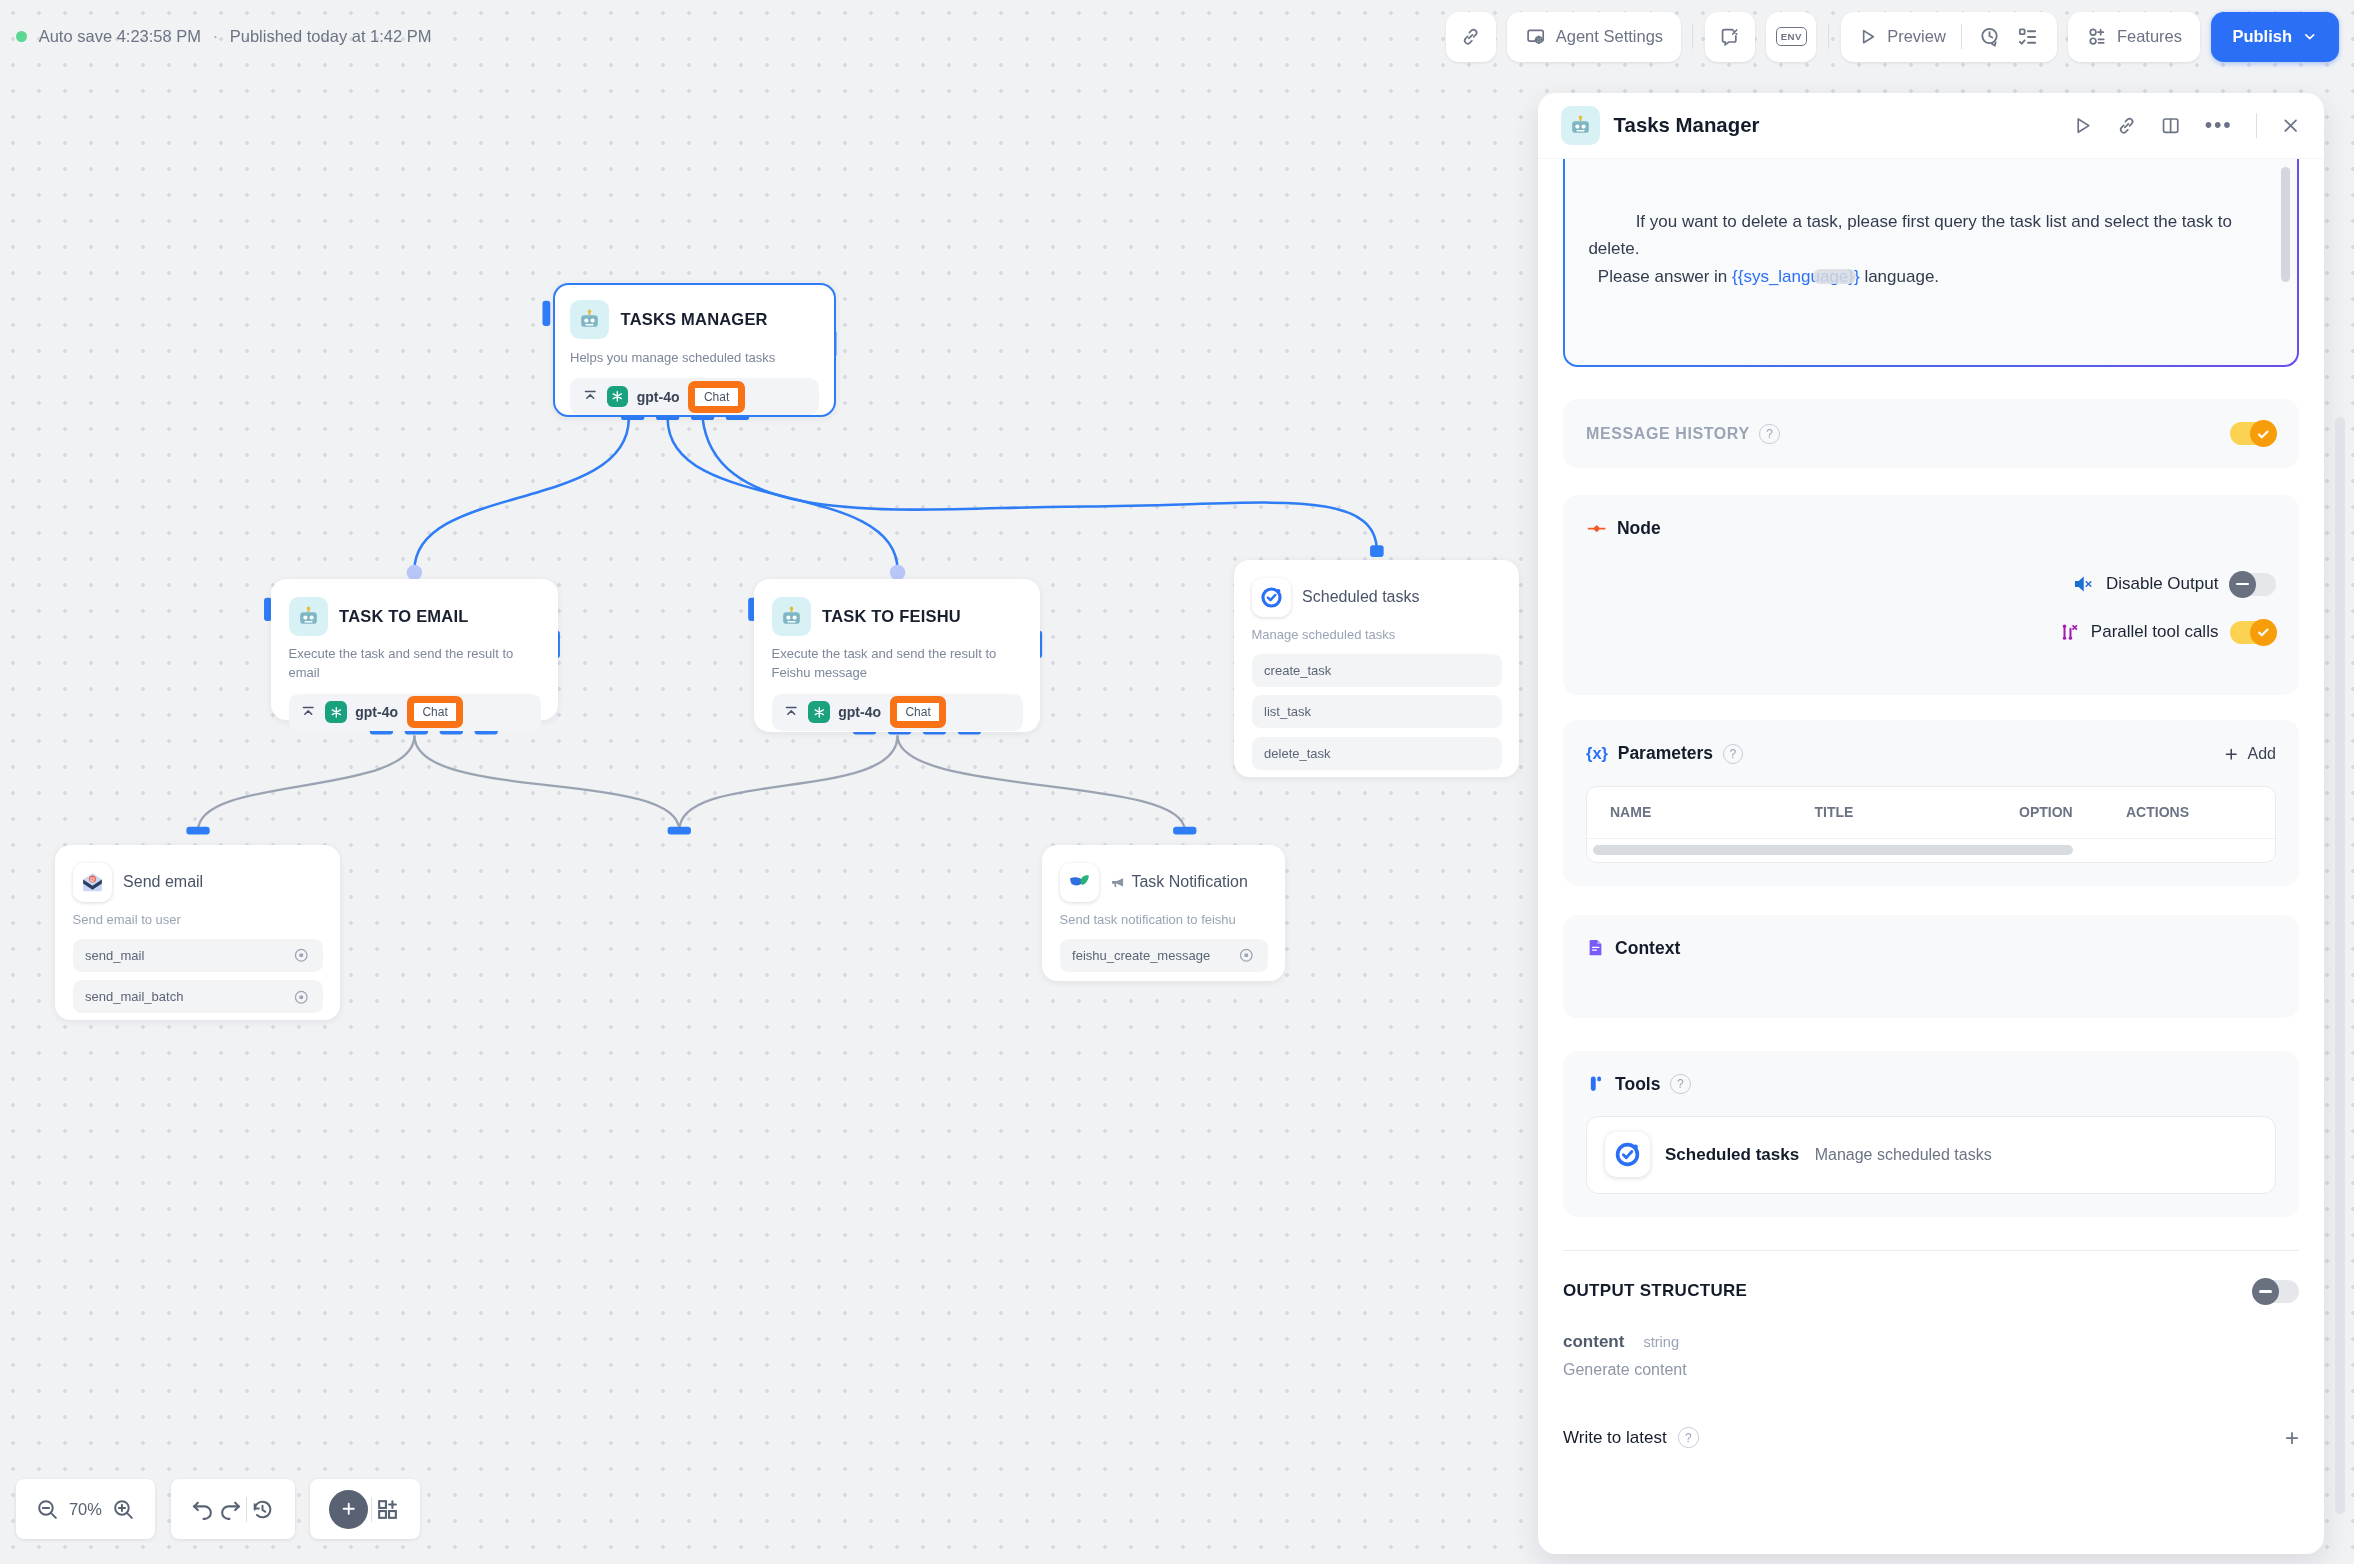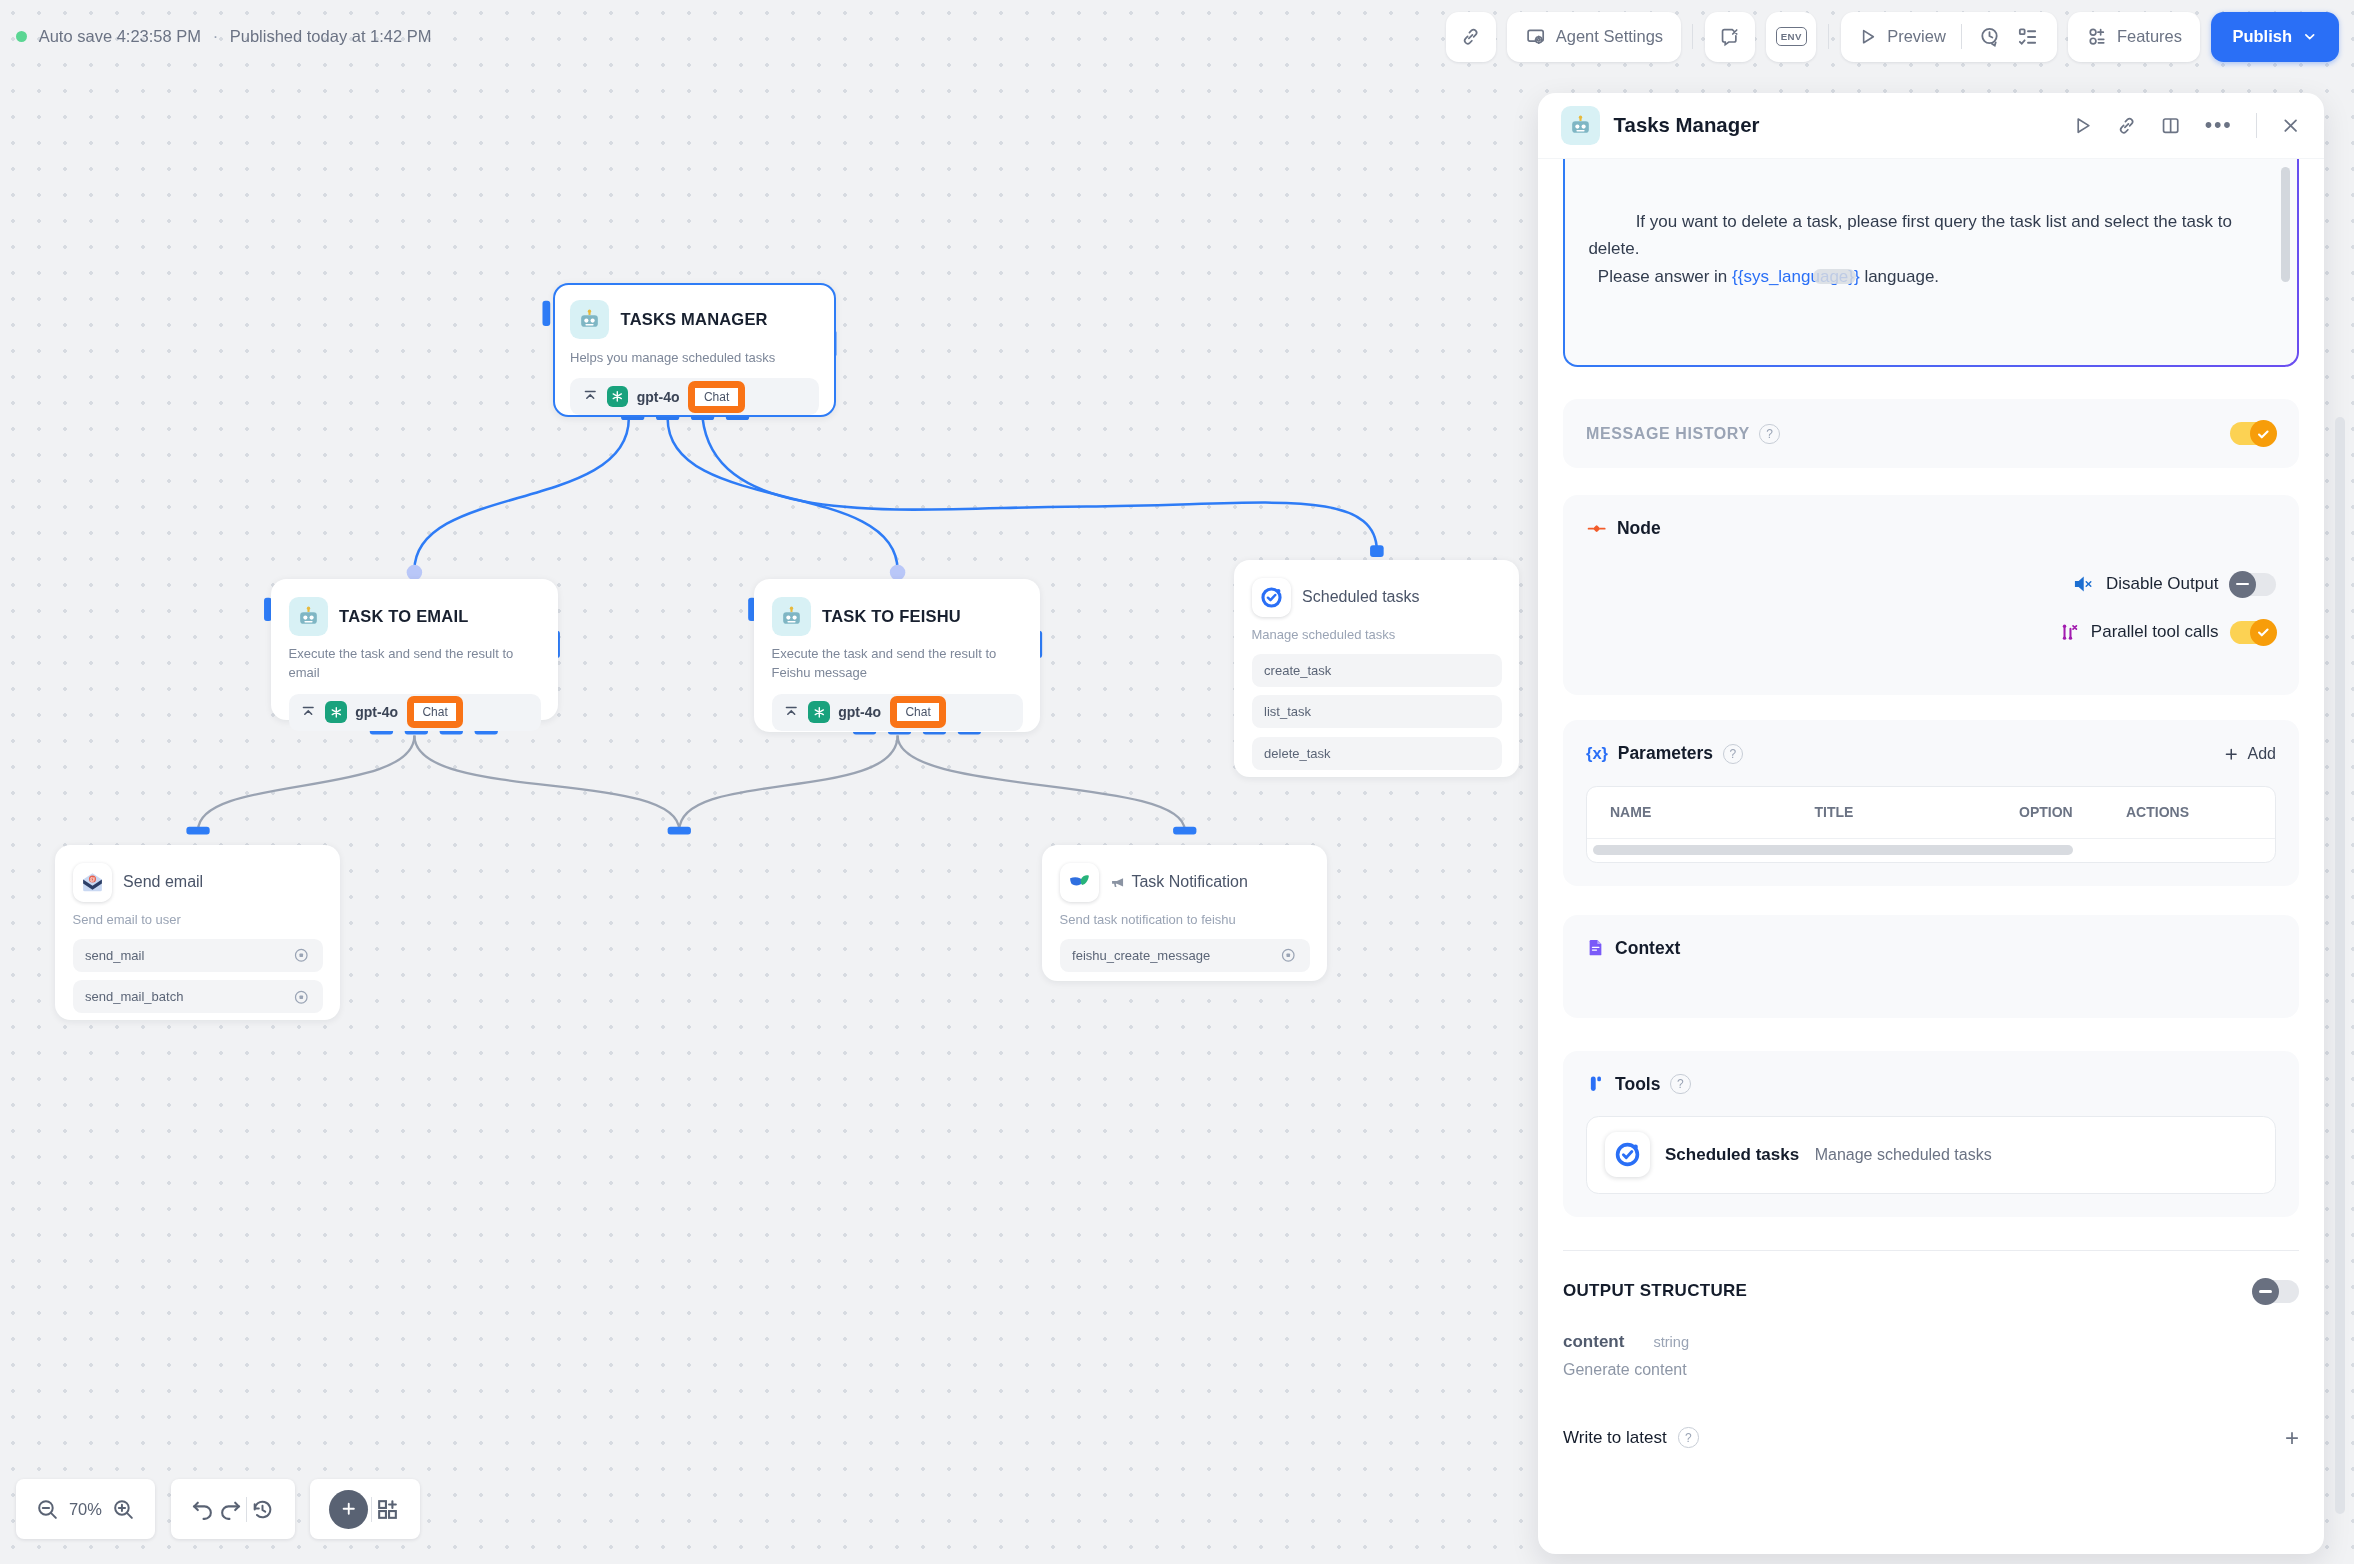--- a/index.html
+++ b/index.html
@@ -114,21 +114,21 @@
   .tools-item { margin-top:21.3px; background:#fff; border:1px solid #e8ebef; border-radius:12.6px;
                 padding:15.5px 17.5px; display:flex; align-items:center; gap:15.5px; }
   .tools-item .t1 { font-size:17px; font-weight:600; color:#141c2b; }
   .tools-item .t2 { font-size:16px; color:#6b7384; }
   .tile-lg { width:45px; height:45px; border-radius:11.6px; background:#fff;
              box-shadow:0 1px 4.9px rgba(16,24,40,.16); display:flex; align-items:center; justify-content:center; }
 
   .hdiv { height:1px; background:#eaecf0; margin-top:33px; }
   .os-row { display:flex; align-items:center; margin-top:29px; }
   .os-label { font-size:17px; font-weight:700; color:#141c2b; letter-spacing:0.3px; flex:1; }
-  .content-row { margin-top:29px; display:flex; align-items:baseline; gap:29px; }
+  .content-row { margin-top:29px; display:flex; align-items:baseline; gap:19px; }
   .content-name { font-size:17px; font-weight:700; color:#515b6e; }
   .content-type { font-size:14.6px; color:#9aa4b5; }
   .gen-row { margin-top:8.7px; font-size:16px; color:#8d96a6; }
   .wtm-row { margin-top:45px; display:flex; align-items:center; gap:11.6px; }
   .wtm-label { font-size:17px; color:#141c2b; }
   .plus-lbl { font-size:24px; color:#6b7384; font-weight:400; }
 
   .outer-scroll { position:absolute; left:2335px; top:417px; width:9.7px; height:1097px;
                   background:#dfe2e7; border-radius:5.8px; }
 
@@ -416,21 +416,21 @@
       <span>
           <svg width="16.5" height="16.5" viewBox="0 0 24 24" fill="none">
             <circle cx="12" cy="12" r="8.4" stroke="#9aa4b5" stroke-width="1.8"></circle>
             <rect x="9.4" y="9.4" width="5.2" height="5.2" rx="1" fill="#9aa4b5"></rect>
           </svg>
         </span>
     </div>
   </div>
 
 
-  <div class="node" style="left:1042px; top:845px; width:285px; height:136px;">
+  <div class="node" style="left:1042px; top:845px; width:243px; height:136px;">
     <div class="node-head">
       <div class="tool-tile">
         <svg width="25" height="25" viewBox="0 0 24 24">
             <path d="M3 8 C8 6 13 7 16 11 C13 15 8 16 4.5 13.5 C3.5 11.8 3 10 3 8 Z" fill="#2f6fe0"></path>
             <path d="M13 9.5 C15 5.5 18.5 4.5 21 5.5 C20.5 10 18 13.5 14.5 14.5 C13.5 13 13 11.2 13 9.5 Z" fill="#27b37a"></path>
           </svg>
       </div>
       <div class="tool-title">
         <span style="margin-right:2.9px;">
           <svg width="16.5" height="16.5" viewBox="0 0 24 24" fill="#8b94a3">

